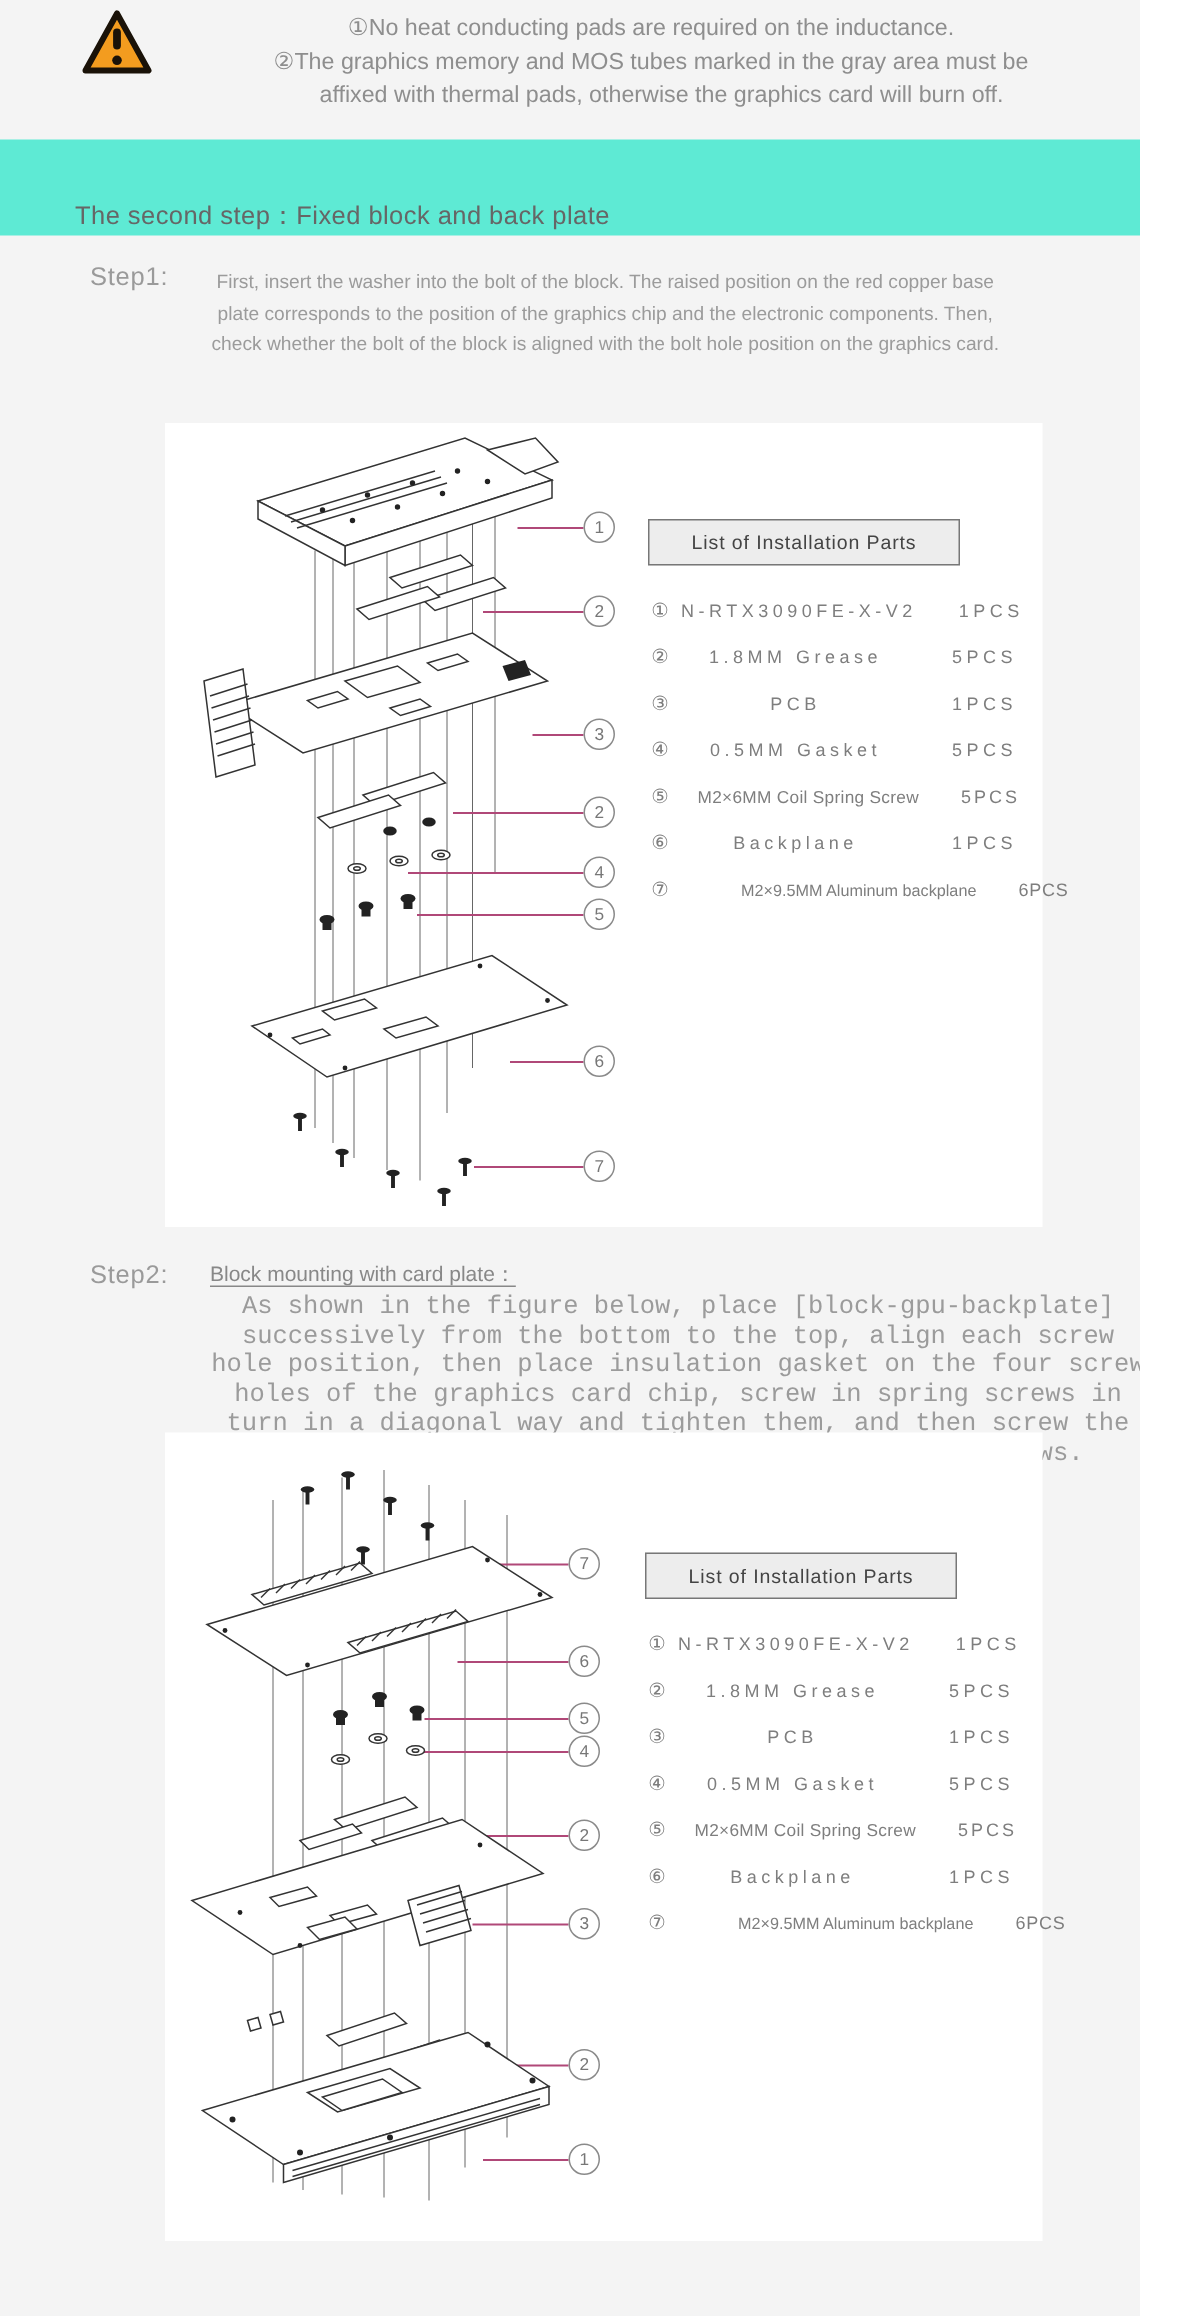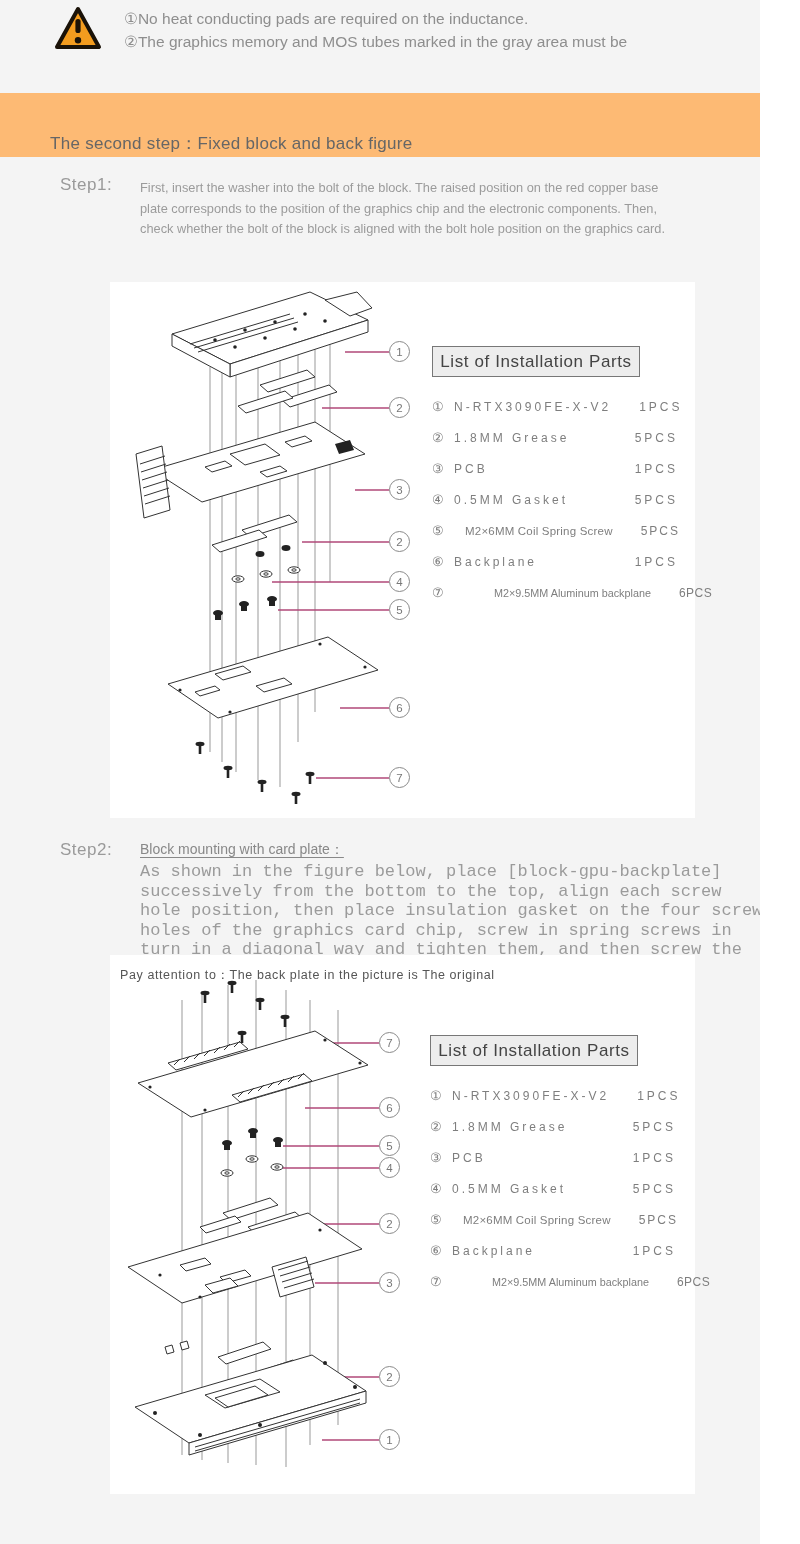--- a/index.html
+++ b/index.html
@@ -1,17 +1,17 @@
 <!DOCTYPE html>
 <html style="--accent: #b04878; --warning: #f39c1f;"><head>
 <meta charset="utf-8">
 <style>
   html,body{margin:0;padding:0;background:#fff;}
-  .page{position:relative;width:760px;height:1544px;background:#fdba74;overflow:hidden;
-        font-family:"Liberation Sans",sans-serif;}
+  .page{position:relative;width:760px;height:1544px;background:#5eead4;overflow:hidden;
+        font-family:"Liberation Sans",sans-serif;text-align:center;}
   .abs{position:absolute;}
 
   
   .warn-band{left:0;top:0;width:800px;height:93px;background:#f4f4f4;}
   .warn-icon{left:54px;top:6px;width:48px;height:46px;}
   .warn-text{left:124px;top:8px;width:620px;font-size:15.5px;line-height:22.5px;color:#8e8e8e;}
   .warn-line3{padding-left:14px;}
 
   
   .sec-title{left:50px;top:132px;font-size:17px;color:#666;letter-spacing:0.3px;}
@@ -30,21 +30,21 @@
 
   
   .co{position:absolute;width:19px;height:19px;border:1.6px solid #8a8a8a;border-radius:50%;
       display:flex;align-items:center;justify-content:center;
       font-size:11.5px;color:#777;background:#fff;}
 
   
   .plist{position:absolute;width:246px;}
   .plist-box{box-sizing:border-box;width:208px;height:31px;border:1px solid #777;background:#ededed;
              display:flex;align-items:center;justify-content:center;
-             font-size:17px;color:#444;letter-spacing:0.6px;}
+             font-size:13px;color:#444;letter-spacing:0.6px;}
   .prow{display:flex;align-items:baseline;height:16px;margin-bottom:15px;
         font-size:12px;color:#7e7e7e;}
   .prows{margin-top:22px;}
   .pnum{width:16px;flex:none;font-size:13px;}
   .pname{flex:1;margin-left:6px;white-space:nowrap;}
   .pqty{flex:none;margin-left:28px;}
   .ls-wide .pname{letter-spacing:3px;}
   .ls-wide .pqty{letter-spacing:3px;}
   .ls-mid .pname{letter-spacing:0.2px;font-size:11.5px;margin-left:17px;}
   .ls-mid .pqty{letter-spacing:2px;}
@@ -73,24 +73,25 @@
 
   <div class="abs warn-band">
     <svg class="abs warn-icon" viewBox="0 0 48 46">
       <path d="M24 3 L45 41 L3 41 Z" fill="#f39c1f" stroke="#1a1208" stroke-width="4" stroke-linejoin="round"></path>
       <rect x="21.4" y="13" width="5.2" height="14" rx="2.6" fill="#1a1208"></rect>
       <circle cx="24" cy="34.2" r="3.2" fill="#1a1208"></circle>
     </svg>
     <div class="abs warn-text">
       <div>①No heat conducting pads are required on the inductance.</div>
       <div>②The graphics memory and MOS tubes marked in the gray area must be</div>
+      <div class="warn-line3">affixed with thermal pads, otherwise the graphics card will burn off.</div>
     </div>
   </div>
 
-  <div class="abs sec-title">The second step：Fixed block and back figure</div>
+  <div class="abs sec-title">The second step：Fixed block and back plate</div>
 
   <div class="abs content">
 
     <div class="abs step-label step1-label">Step1:</div>
     <div class="abs step1-text">First, insert the washer into the bolt of the block. The raised position on the red copper base plate corresponds to the position of the graphics chip and the electronic components. Then, check whether the bolt of the block is aligned with the bolt hole position on the graphics card.</div>
 
     <div class="abs panel panel1">
       <svg width="585" height="536" viewBox="0 0 585 536">
 
         <g class="ln">
@@ -269,21 +270,20 @@
             </div>
         </div>
       </div>
     </div>
 
     <div class="abs step-label step2-label">Step2:</div>
     <div class="abs step2-heading">Block mounting with card plate：</div>
     <div class="abs step2-text">As shown in the figure below, place [block-gpu-backplate] successively from the bottom to the top, align each screw hole position, then place insulation gasket on the four screw holes of the graphics card chip, screw in spring screws in turn in a diagonal way and tighten them, and then screw the remaining screw hole position with back plate screws.</div>
 
     <div class="abs panel panel2">
-      <div class="abs pay-note">Pay attention to：The back plate in the picture is The original</div>
       <svg width="585" height="539" viewBox="0 0 585 539">
         <g class="ln">
           <line x1="72" y1="45" x2="72" y2="500"></line>
             <line x1="92" y1="38" x2="92" y2="505"></line>
           <line x1="118" y1="30" x2="118" y2="508"></line>
             <line x1="146" y1="25" x2="146" y2="510"></line>
           <line x1="176" y1="35" x2="176" y2="512"></line>
             <line x1="200" y1="45" x2="200" y2="490"></line>
           <line x1="228" y1="55" x2="228" y2="470"></line>
         </g>

